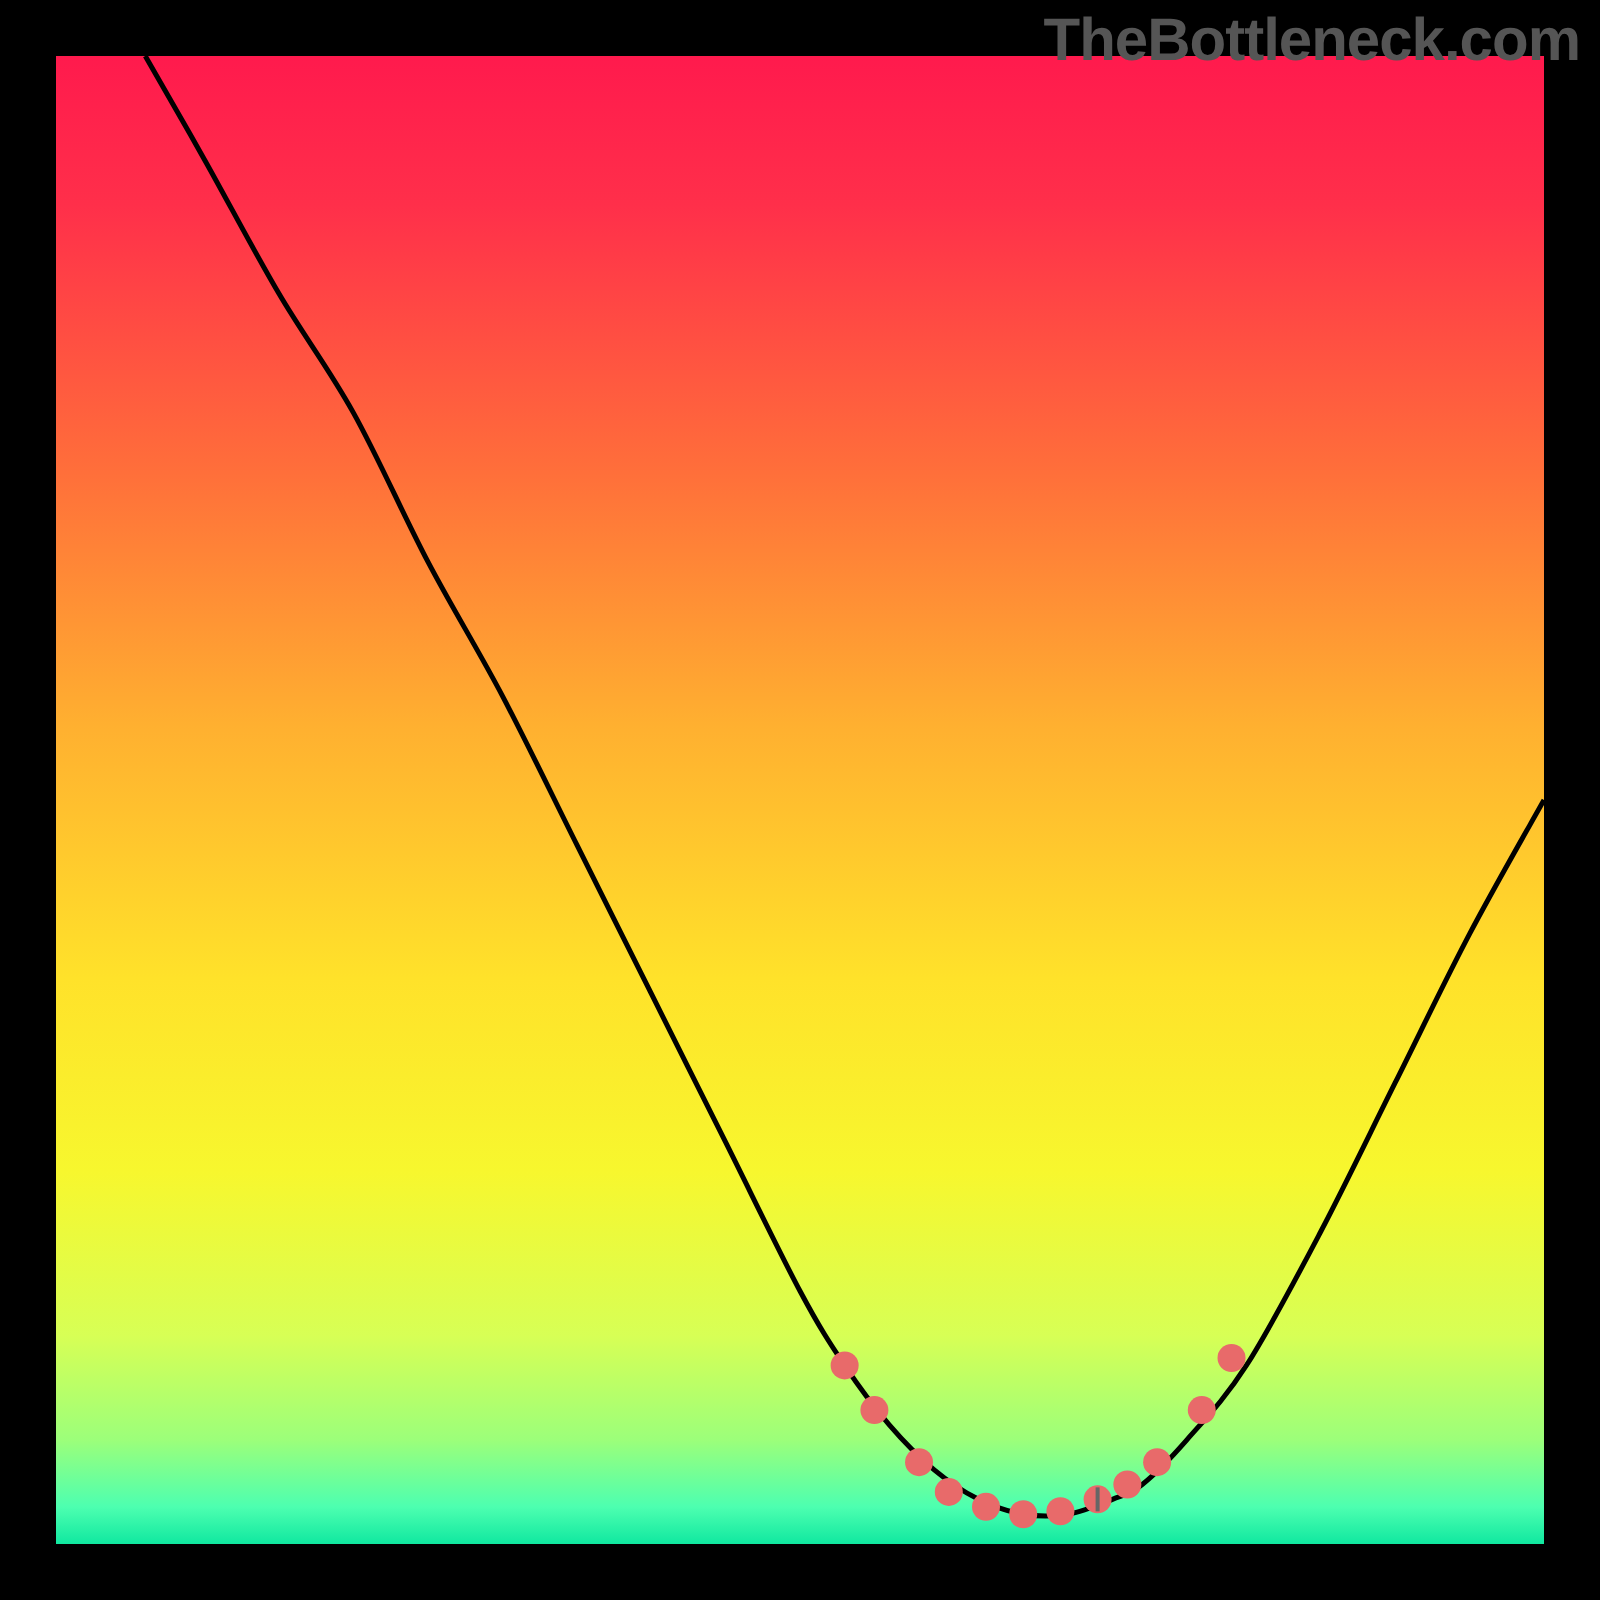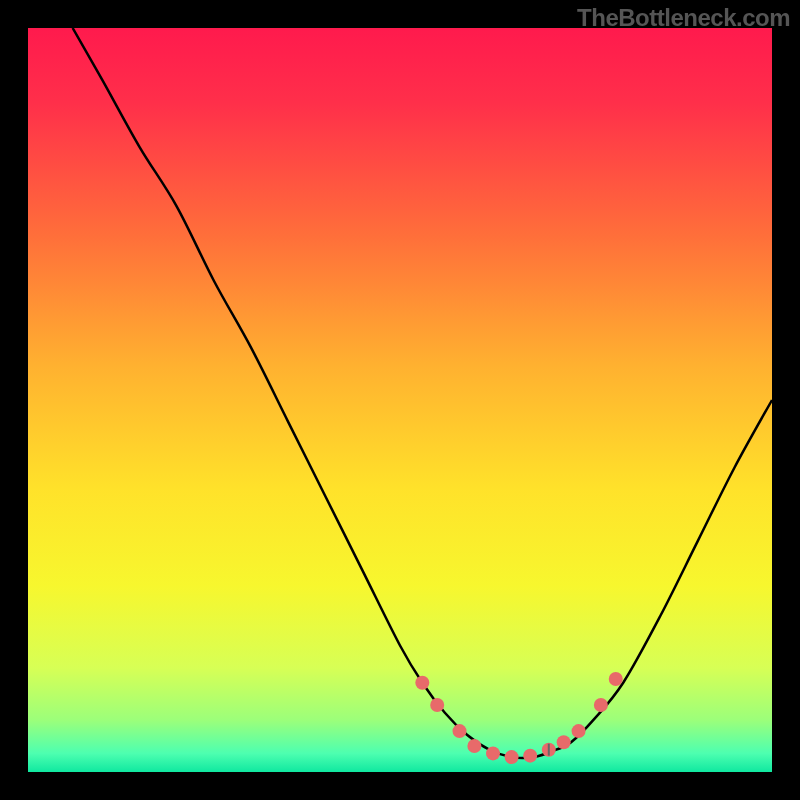--- a/index.html
+++ b/index.html
@@ -9,21 +9,21 @@
     height: 800px;
     position: relative;
     background: #000;
   }
   .watermark {
     position: absolute;
     top: 4px;
     right: 10px;
     color: #555;
     font-family: Arial, Helvetica, sans-serif;
-    font-size: 24px;
+    font-size: 30px;
     font-weight: bold;
     letter-spacing: -0.5px;
     z-index: 5;
   }
   .plot-area {
     position: absolute;
     top: 28px;
     left: 28px;
     width: 744px;
     height: 744px;

